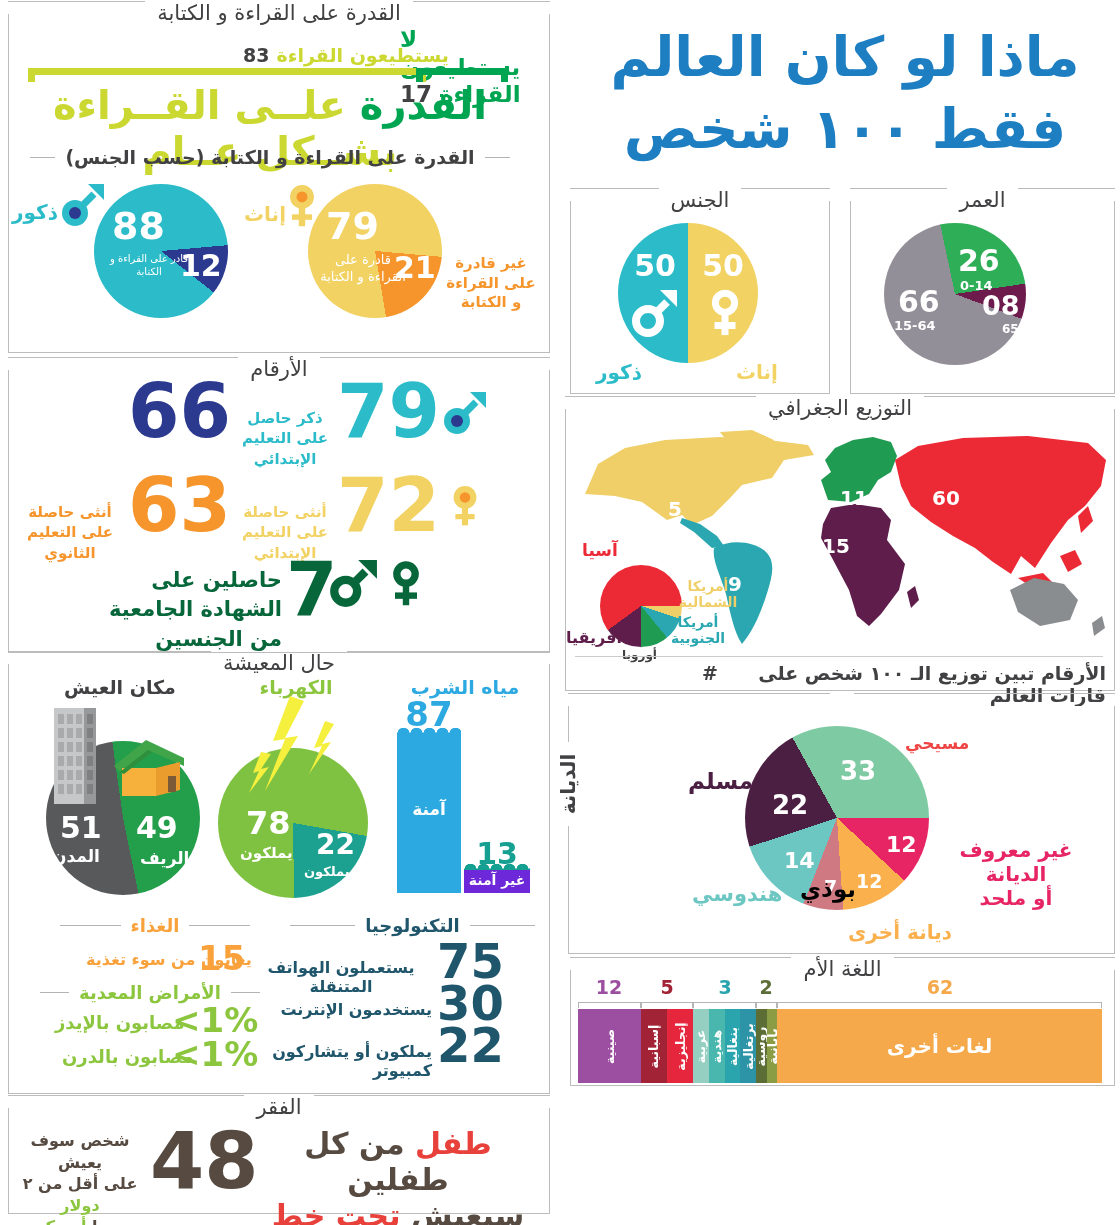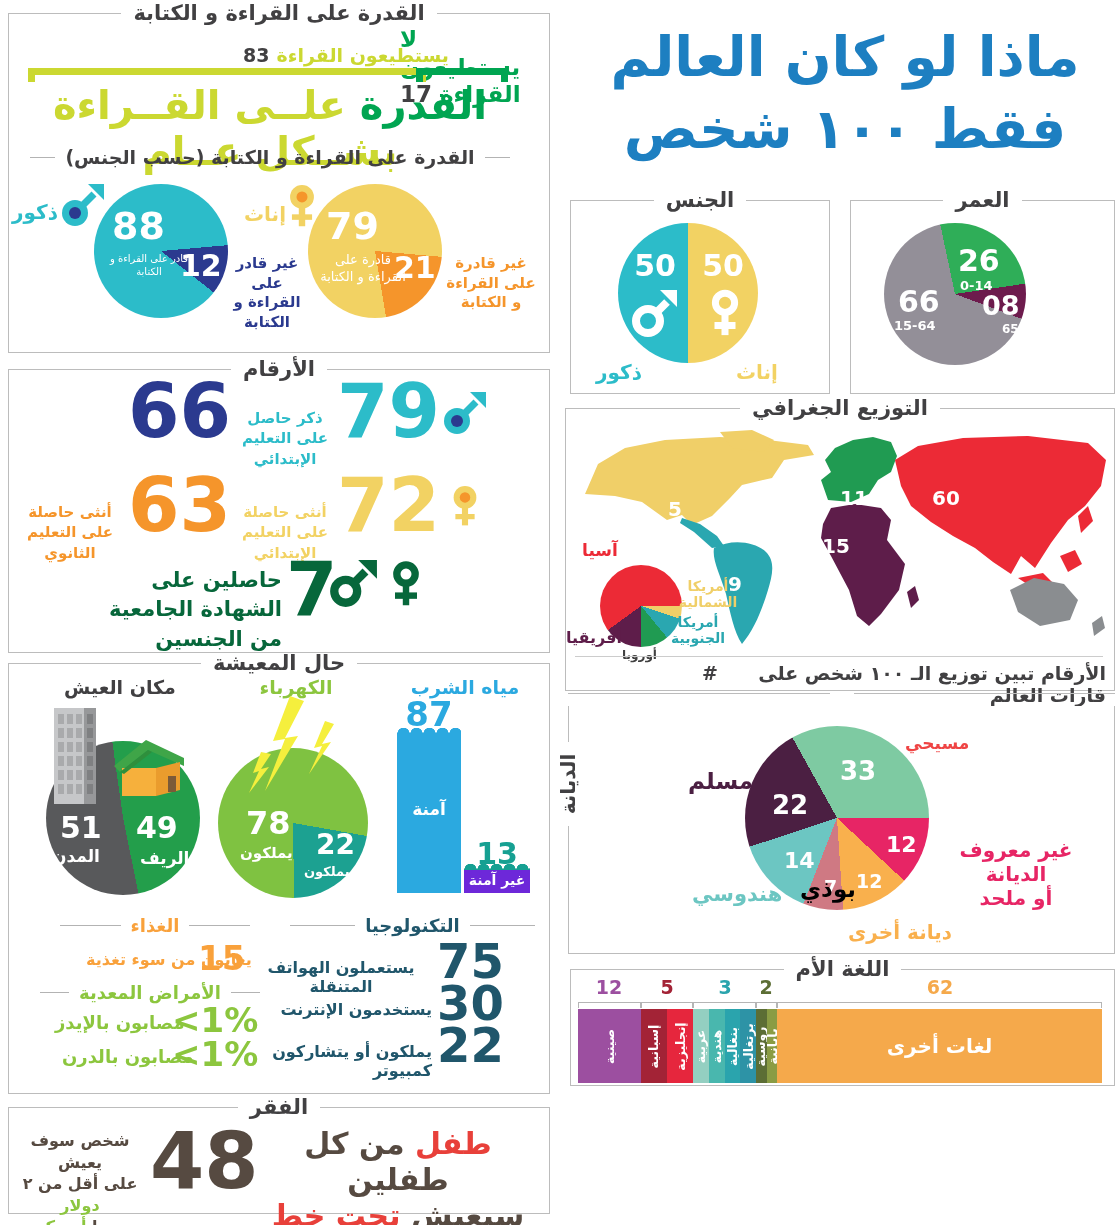--- a/index.html
+++ b/index.html
@@ -4,22 +4,22 @@
 <style>
   html,body{margin:0;padding:0;background:#fff}
   body{font-family:"DejaVu Sans","Liberation Sans",sans-serif;color:#414042}
   #stage{position:relative;width:1120px;height:1225px;background:#fff;overflow:hidden}
   .abs{position:absolute}
   .b{font-weight:bold}
   .w{color:#fff}
   .rtl{direction:rtl}
   .c{text-align:center}
   .panel{position:absolute;border:1px solid #bcbcbc;border-top:none;background:#fff}
-  .ptitle{position:absolute;top:-13px;left:-1px;right:-1px;display:flex;align-items:center;gap:12px;
-          color:#414042;font-weight:bold;font-size:21px;white-space:nowrap}
+  .ptitle{position:absolute;top:-13px;left:-1px;right:-1px;display:flex;gap:12px;
+          color:#414042;font-weight:normal;font-size:21px;white-space:nowrap}
   .ptitle::before,.ptitle::after{content:"";flex:1;height:1px;background:#bcbcbc}
   .sub{position:absolute;display:flex;align-items:center;gap:10px;font-weight:bold;white-space:nowrap}
   .sub::before,.sub::after{content:"";flex:1;height:1px;background:#b3b3b3}
   .pie{position:absolute;border-radius:50%}
   .bracket{position:absolute;border-top:7px solid;border-left:7px solid;border-right:7px solid;height:7px}
   .bar{position:absolute}
   .bar::before{content:"";position:absolute;left:0;right:0;top:-6px;height:7px;
        background-image:radial-gradient(circle 6.5px at 6.5px 7px, var(--c) 6px, rgba(0,0,0,0) 6.5px);
        background-size:13px 7px;background-repeat:repeat-x}
   .vwrap{position:absolute;display:flex;align-items:center;justify-content:center}
@@ -70,21 +70,20 @@
       <circle cx="17" cy="31" r="13" fill="#2CBCC9"></circle>
         <circle cx="17" cy="31" r="6" fill="#2B3A8F"></circle>
       <path d="M25 23 L36 12" stroke="#2CBCC9" stroke-width="7"></path>
       <polygon points="30,2 46,2 46,18" fill="#2CBCC9"></polygon>
     </svg>
   </span>
   <div class="pie" style="left:94px;top:184px;width:134px;height:134px;background:conic-gradient(from 85deg,#2B3A8F 0 12%,#2CBCC9 12% 100%)"></div>
   <div class="abs b w" style="left:112px;top:204px;font-size:38px">88</div>
   <div class="abs rtl c w" style="left:106px;top:252px;width:86px;font-size:10px;line-height:1.3">قادر على القراءة و الكتابة</div>
   <div class="abs b w" style="left:180px;top:248px;font-size:30px">12</div>
-  <div class="abs rtl c b" style="left:228px;top:254px;width:78px;font-size:15px;color:#2B3A8F;line-height:1.3">غير قادر على القراءة و الكتابة</div>
 
   <div class="abs rtl b" style="left:246px;top:202px;width:40px;font-size:20px;color:#F2D263">إناث</div>
   <span class="abs" style="left:280px;top:182px">
     <svg width="44" height="50" viewBox="0 0 48 52">
       <circle cx="24" cy="15" r="13" fill="#F2D263"></circle>
         <circle cx="24" cy="15" r="6" fill="#F5952B"></circle>
       <rect x="20.5" y="27" width="7" height="20" fill="#F2D263"></rect>
       <rect x="13" y="34" width="22" height="6" fill="#F2D263"></rect>
     </svg>
   </span>

